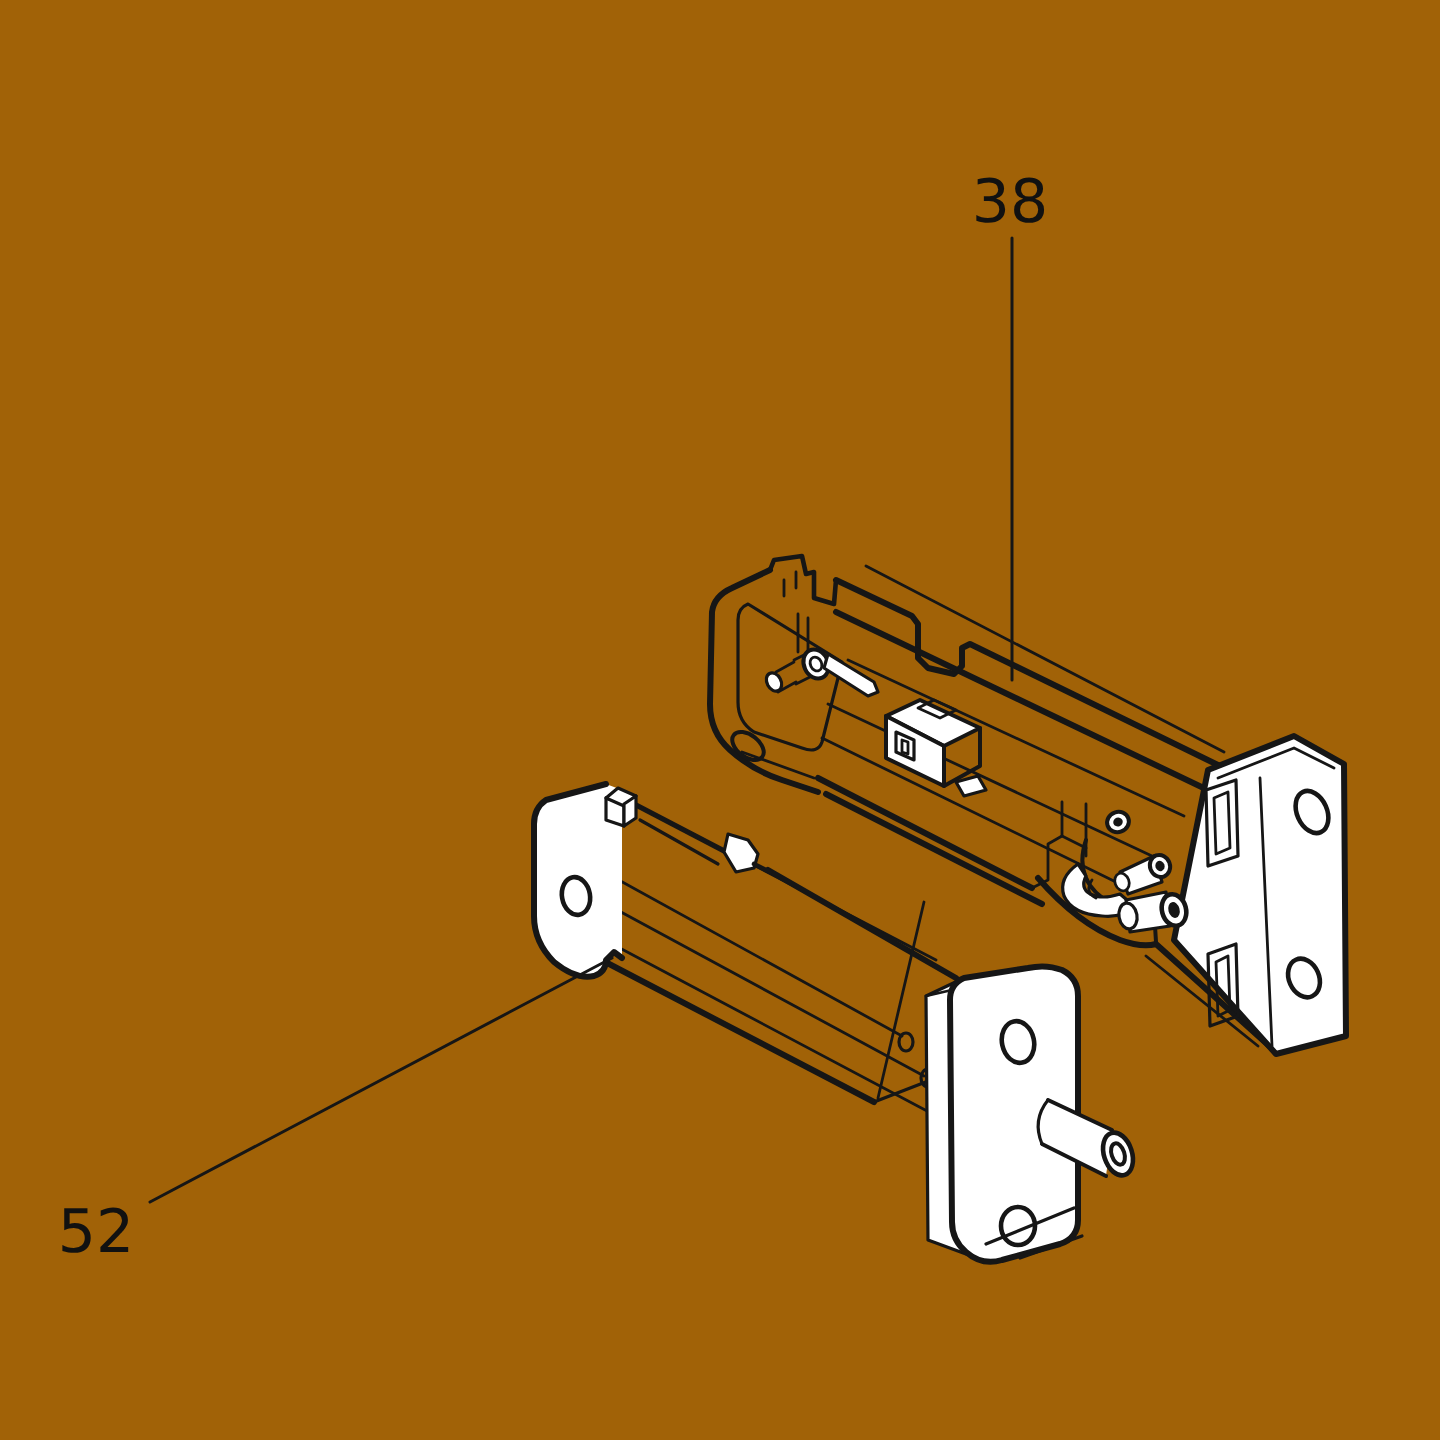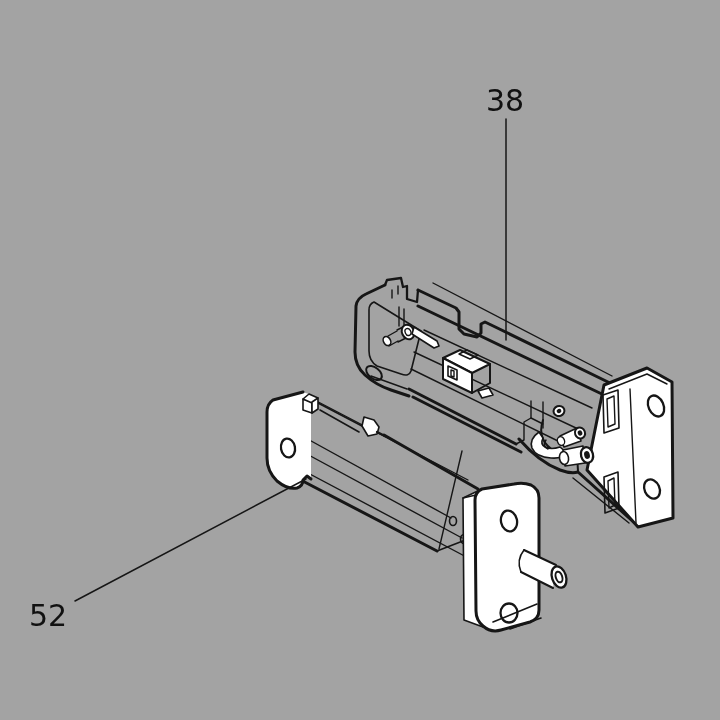--- a/index.html
+++ b/index.html
@@ -1,20 +1,20 @@
 <!DOCTYPE html>
 <html><head>
 <meta charset="utf-8">
 <style>
   html,body{margin:0;padding:0;}
   body{
     width:720px;height:720px;background:#ffffff;overflow:hidden;
     font-family:"DejaVu Sans","Liberation Sans",sans-serif;
   }
-  .stage{position:relative;width:720px;height:720px;background:#a3a3a3;}
+  .stage{position:relative;width:720px;height:720px;background:#a16207;}
   svg{position:absolute;left:0;top:0;}
   .s{stroke:#161616;fill:none;stroke-linecap:round;stroke-linejoin:round;}
   .w1{stroke-width:1.4;}
   .w15{stroke-width:1.6;}
   .w2{stroke-width:2;}
   .w22{stroke-width:2.3;}
   .w3{stroke-width:3;}
   .wf{fill:#ffffff;}
   .dk{fill:#161616;stroke:none;}
   .callout-label{

